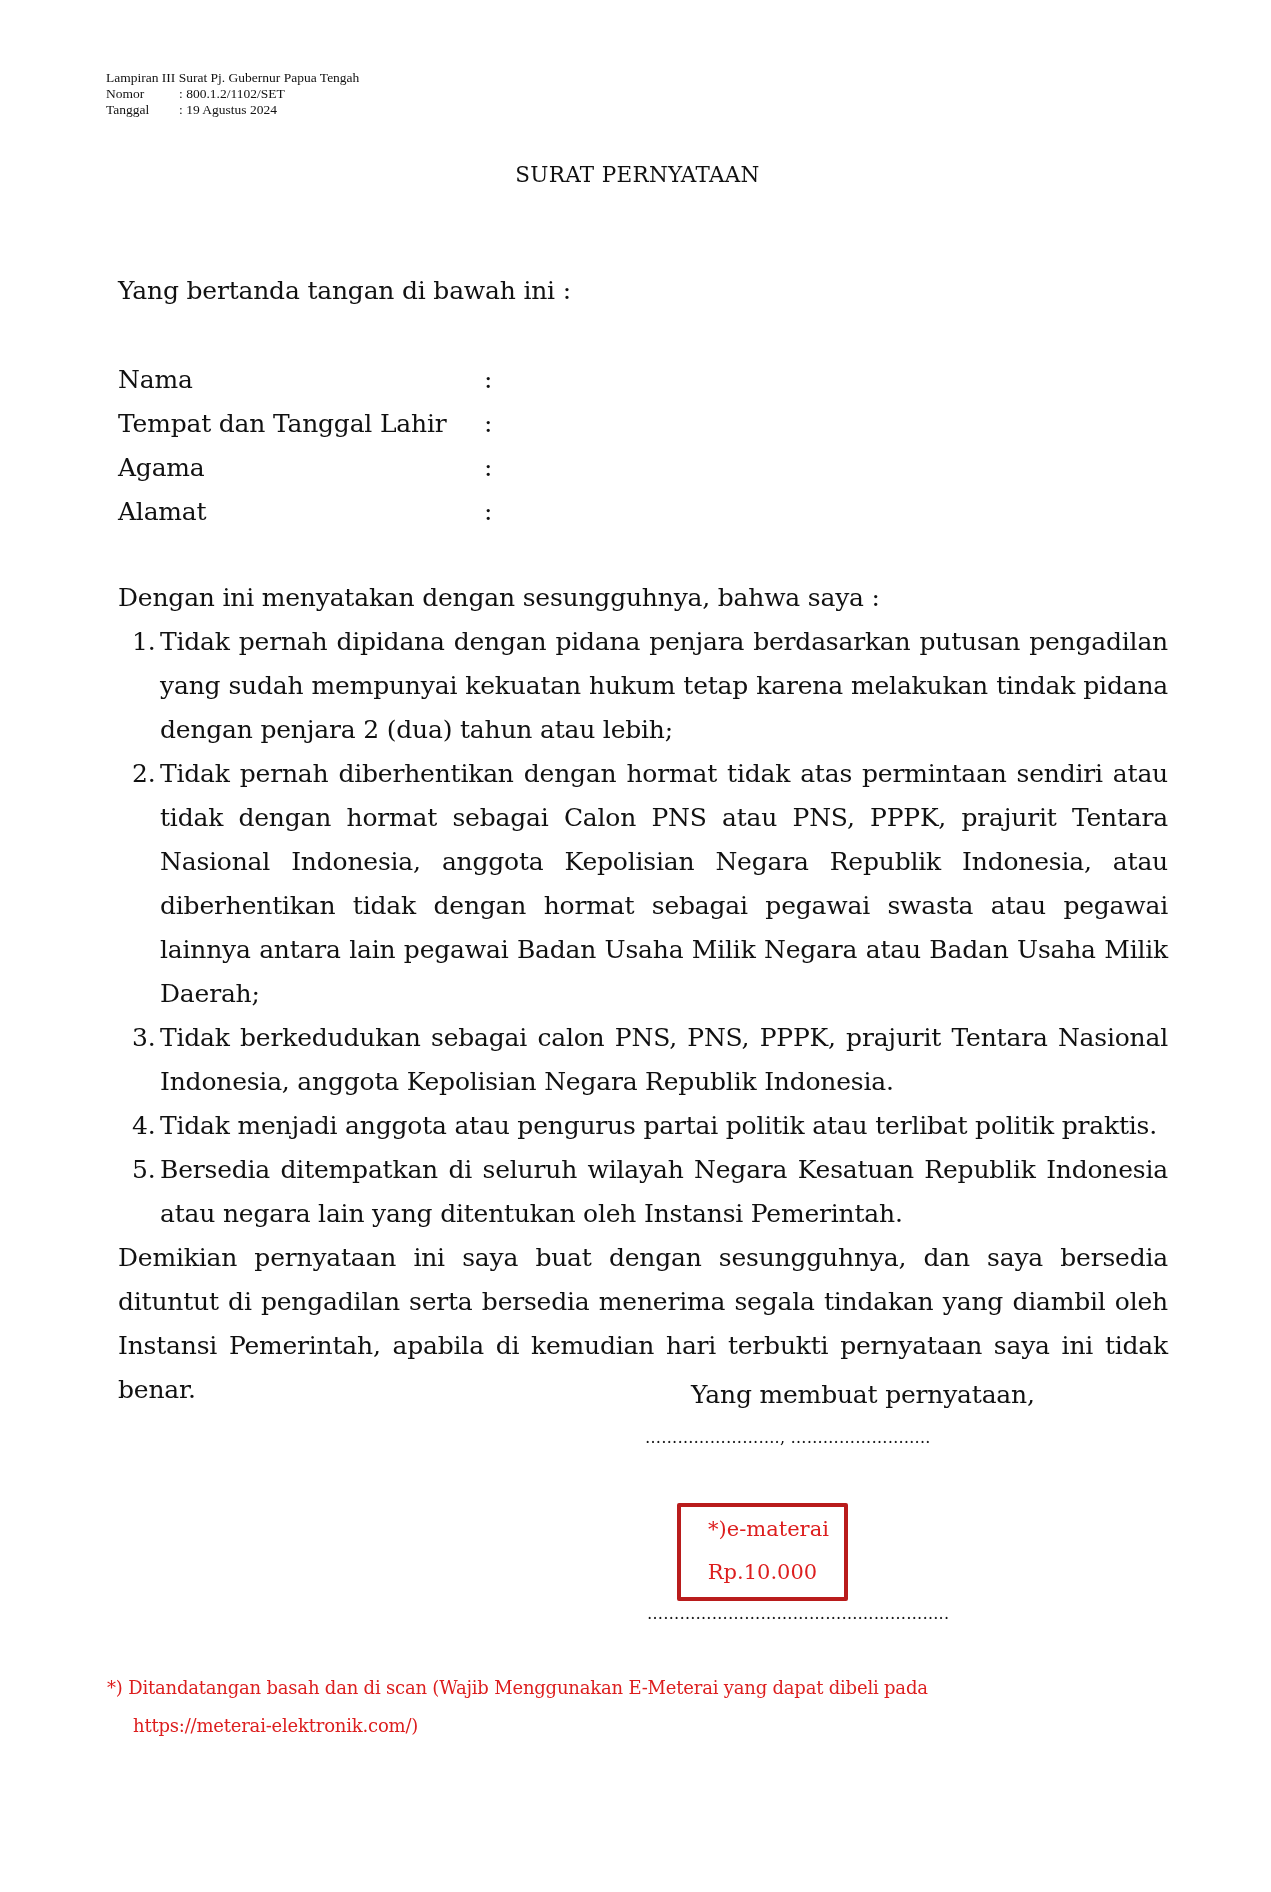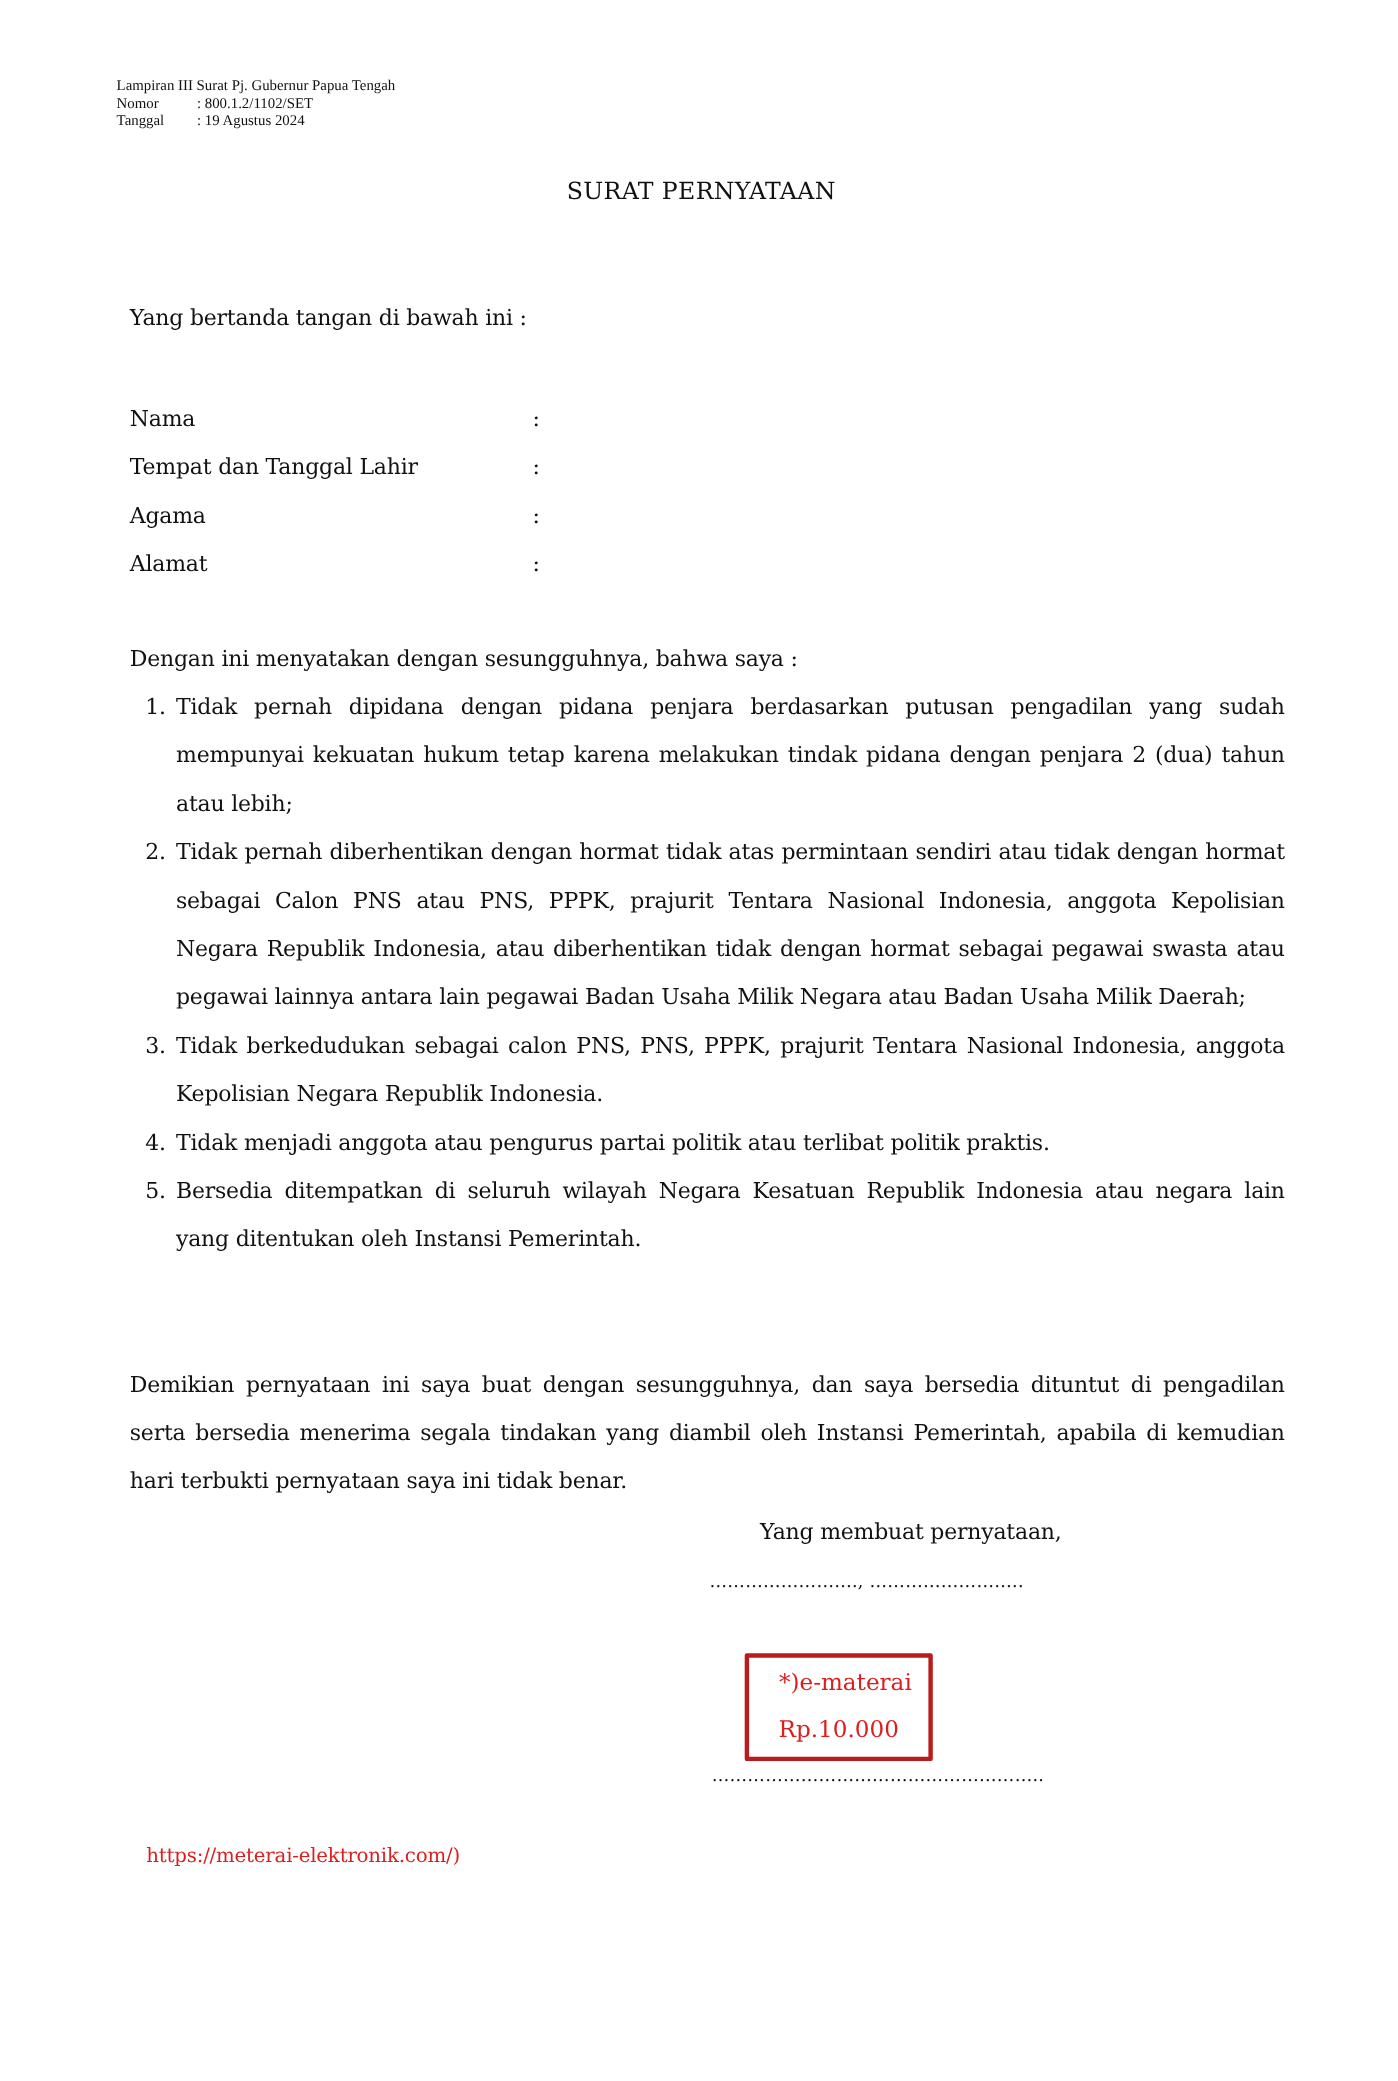--- a/index.html
+++ b/index.html
@@ -1,21 +1,21 @@
 <!DOCTYPE html>
 <html><head>
   <meta charset="utf-8">
   <style>
     html, body { margin: 0; padding: 0; background: #ffffff; }
     body { width: 1271px; height: 1892px; position: relative; overflow: hidden; color: #111111; }
     .abs { position: absolute; }
     .hdr { font-family: "Liberation Sans", sans-serif; font-size: 13.5px; line-height: 16px; color: #111; }
     .hdr-row { display: flex; white-space: nowrap; }
     .hdr-key { width: 73px; }
-    .serif { font-family: "DejaVu Serif", serif; font-size: 20px; letter-spacing: -0.2px; color: #111; }
+    .serif { font-family: "DejaVu Serif", serif; font-size: 25px; letter-spacing: -0.2px; color: #111; }
     .title { font-family: "DejaVu Serif", serif; font-size: 21.5px; letter-spacing: 0.3px; white-space: nowrap; }
     .field-row { position: absolute; left: 118px; height: 44px; line-height: 44px; white-space: nowrap; }
     .field-label { display: inline-block; width: 366px; }
     .field-colon { display: inline-block; }
     .list { position: absolute; left: 118px; width: 1050px; line-height: 44px; }
     .list-item { display: flex; }
     .list-num { width: 42px; flex: none; text-align: right; padding-right: 0; }
     .list-num span { display: inline-block; width: 28px; text-align: left; }
     .list-text { flex: 1; text-align: justify; }
     .para { position: absolute; left: 118px; width: 1050px; line-height: 44px; text-align: justify; }
@@ -89,14 +89,15 @@
 
 <div class="sig dots" style="left:645px; top:1428px;">……………………., ……………………..</div>
 <div class="sig serif" style="left:655px; top:1380px;margin-left:36px;">Yang membuat pernyataan,</div>
 <div class="stamp-box">
   <div class="stamp-text" style="top:10px; padding-left:6px;">*)e-materai</div>
   <div class="stamp-text" style="top:53px;">Rp.10.000</div>
 </div>
 <div class="sig dots" style="left:647px; top:1604px;">………………………………………………..</div>
 
 <div class="footnote" style="top:1669px;">
+  <div>*) Ditandatangan basah dan di scan (Wajib Menggunakan E-Meterai yang dapat dibeli pada</div>
   <div class="l2">https://meterai-elektronik.com/)</div>
 </div>
 
 </body></html>

